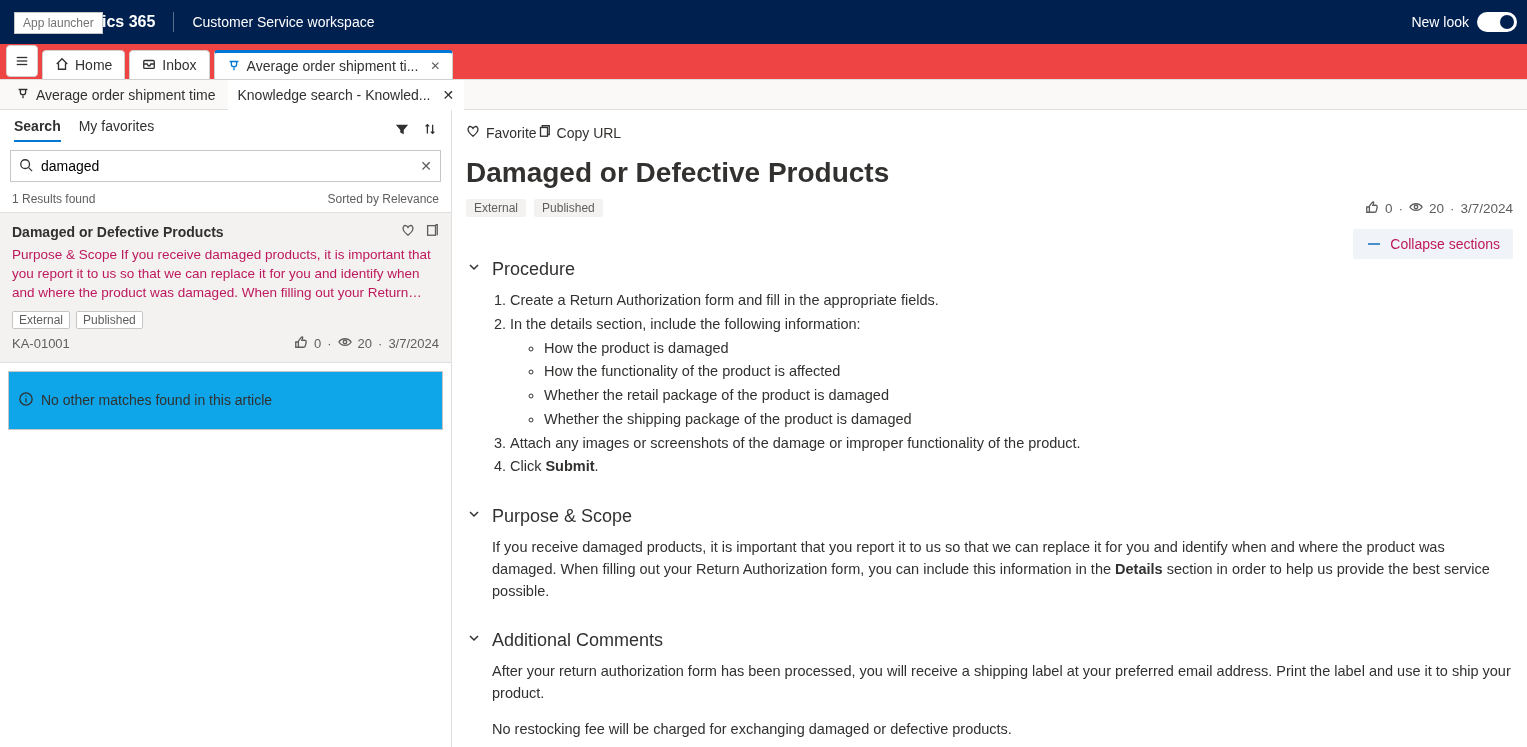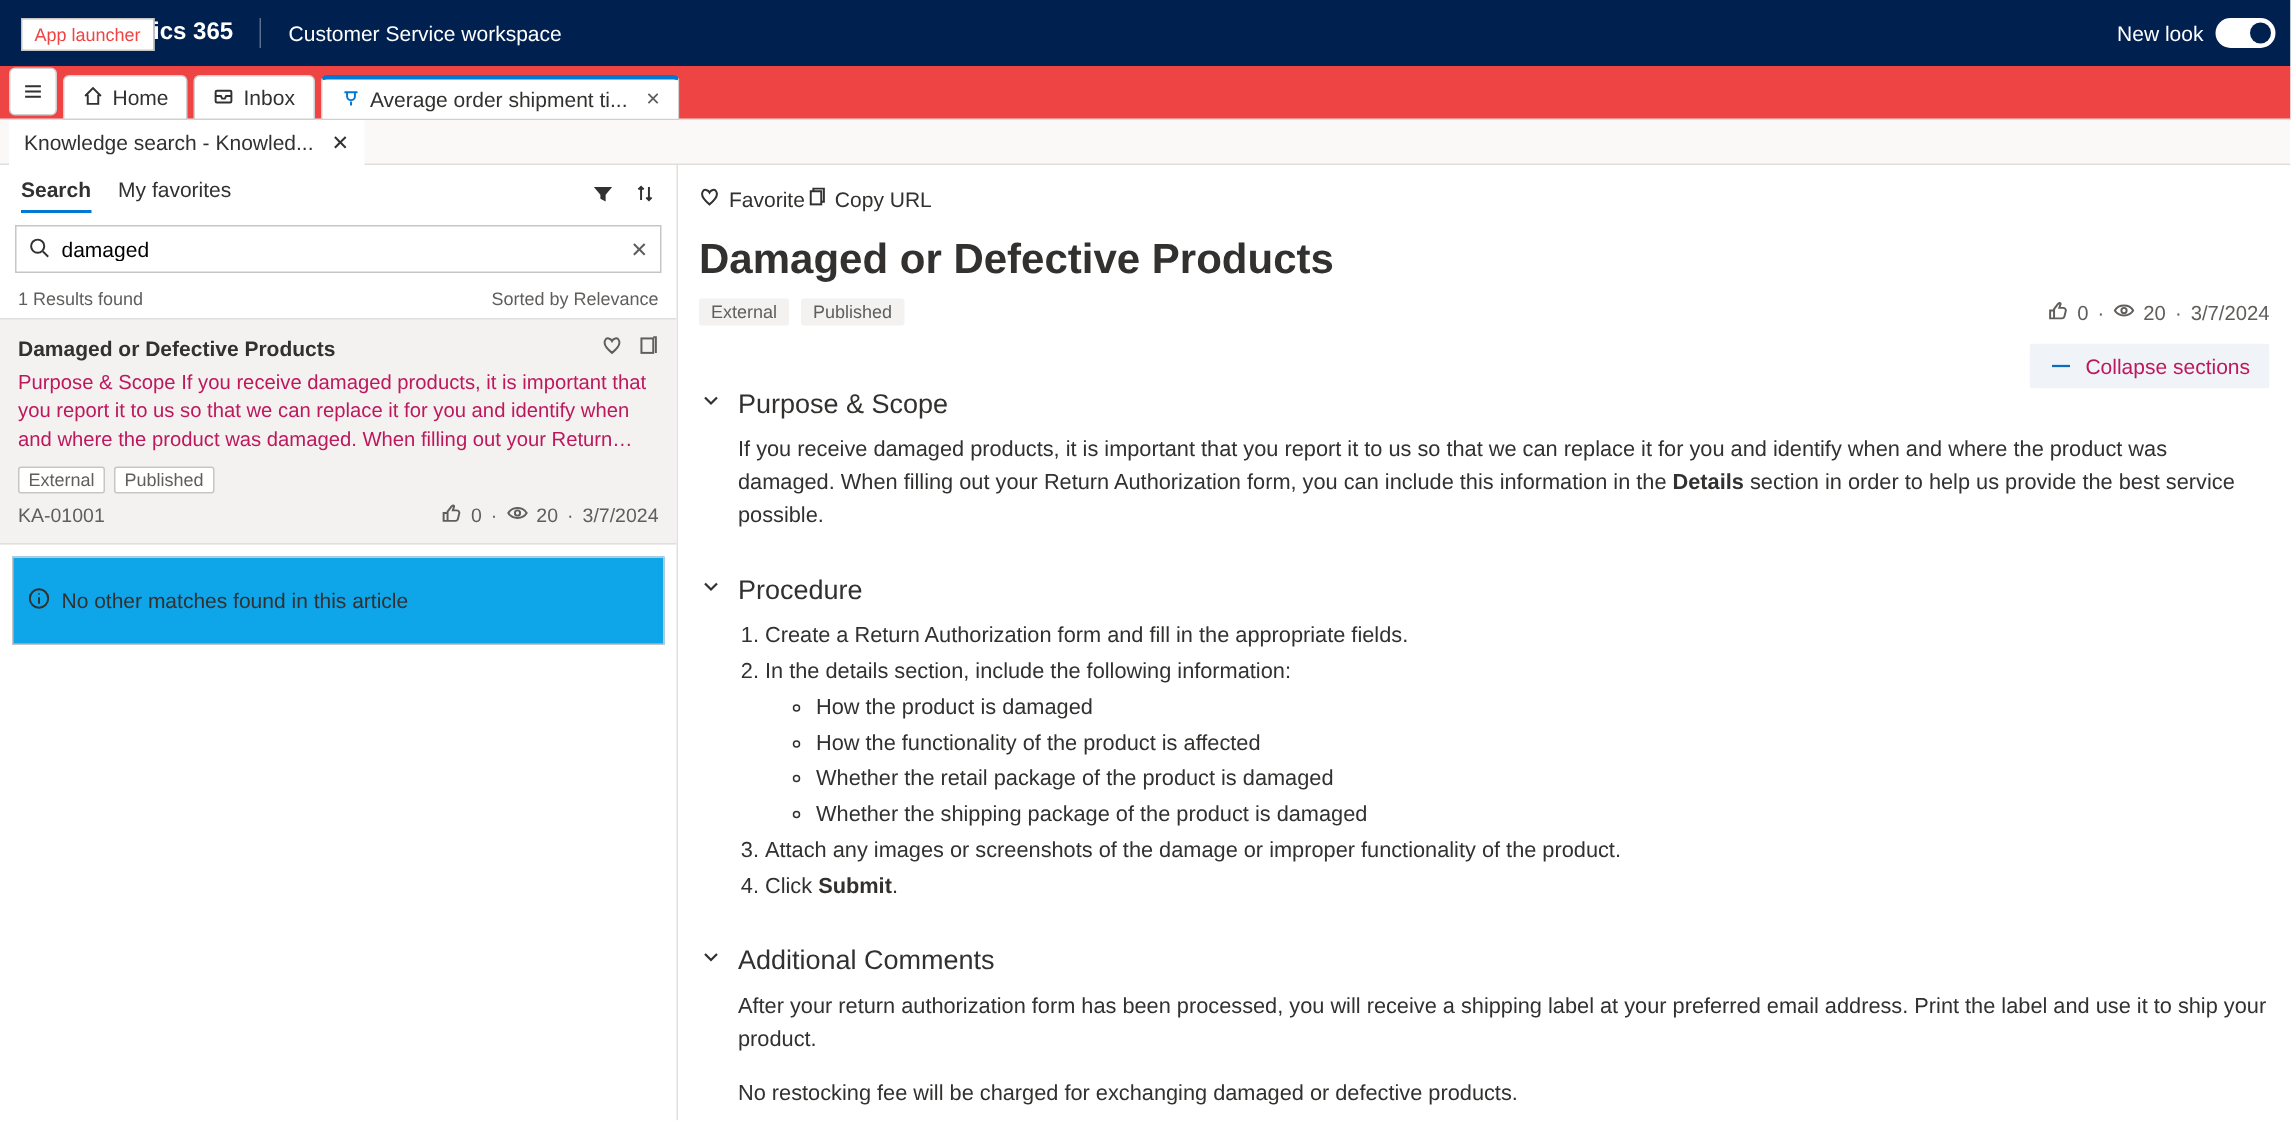--- a/index.html
+++ b/index.html
@@ -1,21 +1,21 @@
 <!DOCTYPE html>
 <html><head>
 <meta charset="utf-8">
 <style>
 * { box-sizing: border-box; margin: 0; padding: 0; }
 body { font-family: "Segoe UI", Arial, sans-serif; font-size: 14px; color: #323130; background: #fff; width: 1527px; height: 747px; overflow: hidden; }
 
 
 .topbar { background: #002050; height: 44px; display: flex; align-items: center; color: #fff; padding: 0 10px; position: relative; }
 .waffle { width: 44px; height: 44px; display:flex; align-items:center; justify-content:center; }
-.app-launcher-tip { position:absolute; left:14px; top:12px; background:#fff; color:#ef4444; border:1px solid #c8c6c4; padding:3px 8px; font-size:12px; z-index:10; }
+.app-launcher-tip { position:absolute; left:14px; top:12px; background:#fff; color:#737373; border:1px solid #c8c6c4; padding:3px 8px; font-size:12px; z-index:10; }
 .brand { font-weight:600; font-size:16px; margin-left: 48px; }
 .workspace { font-size:14px; margin-left:18px; padding-left:18px; border-left:1px solid rgba(255,255,255,.35); height:20px; display:flex; align-items:center; }
 .spacer { flex: 1; }
 .newlook { display:flex; align-items:center; gap:8px; font-size:14px; }
 .toggle { width:40px; height:20px; background:#fff; border-radius:10px; position:relative; }
 .toggle .knob { width:14px; height:14px; border-radius:50%; background:#002050; position:absolute; right:3px; top:3px; }
 
 
 .tabsrow { height:36px; background:#ef4444; border-bottom:1px solid #e1dfdd; display:flex; align-items:flex-end; padding-left:6px; gap:4px; }
 .hamburger { width:32px; height:32px; display:flex; align-items:center; justify-content:center; border:1px solid #d2d0ce; background:#fff; border-radius:4px; margin-bottom:2px; }
@@ -134,20 +134,26 @@
   <div class="tab active">
     <span style="color:#0078d4"><svg class="ic" viewBox="0 0 16 16">
           <path d="M3 4 L13 4 M5 4 v3 a3 3 0 0 0 6 0 v-3 M8 11 v3"></path>
         </svg></span>
     <span>Average order shipment ti...</span>
     <span class="close">✕</span>
   </div>
 </div>
 
 <div class="subtabs">
+  <div class="subtab">
+    <span><svg class="ic" viewBox="0 0 16 16">
+          <path d="M3 4 L13 4 M5 4 v3 a3 3 0 0 0 6 0 v-3 M8 11 v3"></path>
+        </svg></span>
+    <span>Average order shipment time</span>
+  </div>
   <div class="subtab active">
     <span>Knowledge search - Knowled...</span>
     <span class="close">✕</span>
   </div>
 </div>
 
 <div class="main">
 
   <div class="left">
     <div class="left-top">
@@ -269,32 +275,20 @@
           <line x1="2" y1="8" x2="14" y2="8"></line>
         </svg>
       <span>Collapse sections</span>
     </button>
 
     <div class="section">
       <h3>
         <span><svg class="chev" viewBox="0 0 16 16">
               <polyline points="4,6 8,10 12,6"></polyline>
             </svg></span>
-        <span>Purpose &amp; Scope</span>
-      </h3>
-      <div class="section-content">
-        <span>If you receive damaged products, it is important that you report it to us so that we can replace it for you and identify when and where the product was damaged. When filling out your Return Authorization form, you can include this information in the </span><b>Details</b><span> section in order to help us provide the best service possible.</span>
-      </div>
-    </div>
-
-    <div class="section">
-      <h3>
-        <span><svg class="chev" viewBox="0 0 16 16">
-              <polyline points="4,6 8,10 12,6"></polyline>
-            </svg></span>
         <span>Procedure</span>
       </h3>
       <ol class="proc section-content" style="padding-left:44px">
         <li>Create a Return Authorization form and fill in the appropriate fields.</li>
         <li>
           <span>In the details section, include the following information:</span>
           <ul class="sub">
             <li>How the product is damaged</li>
             <li>How the functionality of the product is affected</li>
             <li>Whether the retail package of the product is damaged</li>
@@ -304,20 +298,32 @@
         <li>Attach any images or screenshots of the damage or improper functionality of the product.</li>
         <li><span>Click </span><b>Submit</b><span>.</span></li>
       </ol>
     </div>
 
     <div class="section">
       <h3>
         <span><svg class="chev" viewBox="0 0 16 16">
               <polyline points="4,6 8,10 12,6"></polyline>
             </svg></span>
+        <span>Purpose &amp; Scope</span>
+      </h3>
+      <div class="section-content">
+        <span>If you receive damaged products, it is important that you report it to us so that we can replace it for you and identify when and where the product was damaged. When filling out your Return Authorization form, you can include this information in the </span><b>Details</b><span> section in order to help us provide the best service possible.</span>
+      </div>
+    </div>
+
+    <div class="section">
+      <h3>
+        <span><svg class="chev" viewBox="0 0 16 16">
+              <polyline points="4,6 8,10 12,6"></polyline>
+            </svg></span>
         <span>Additional Comments</span>
       </h3>
       <div class="section-content">
         <p style="margin-bottom:14px">After your return authorization form has been processed, you will receive a shipping label at your preferred email address. Print the label and use it to ship your product.</p>
         <p>No restocking fee will be charged for exchanging damaged or defective products.</p>
       </div>
     </div>
 
   </div>
 </div>

